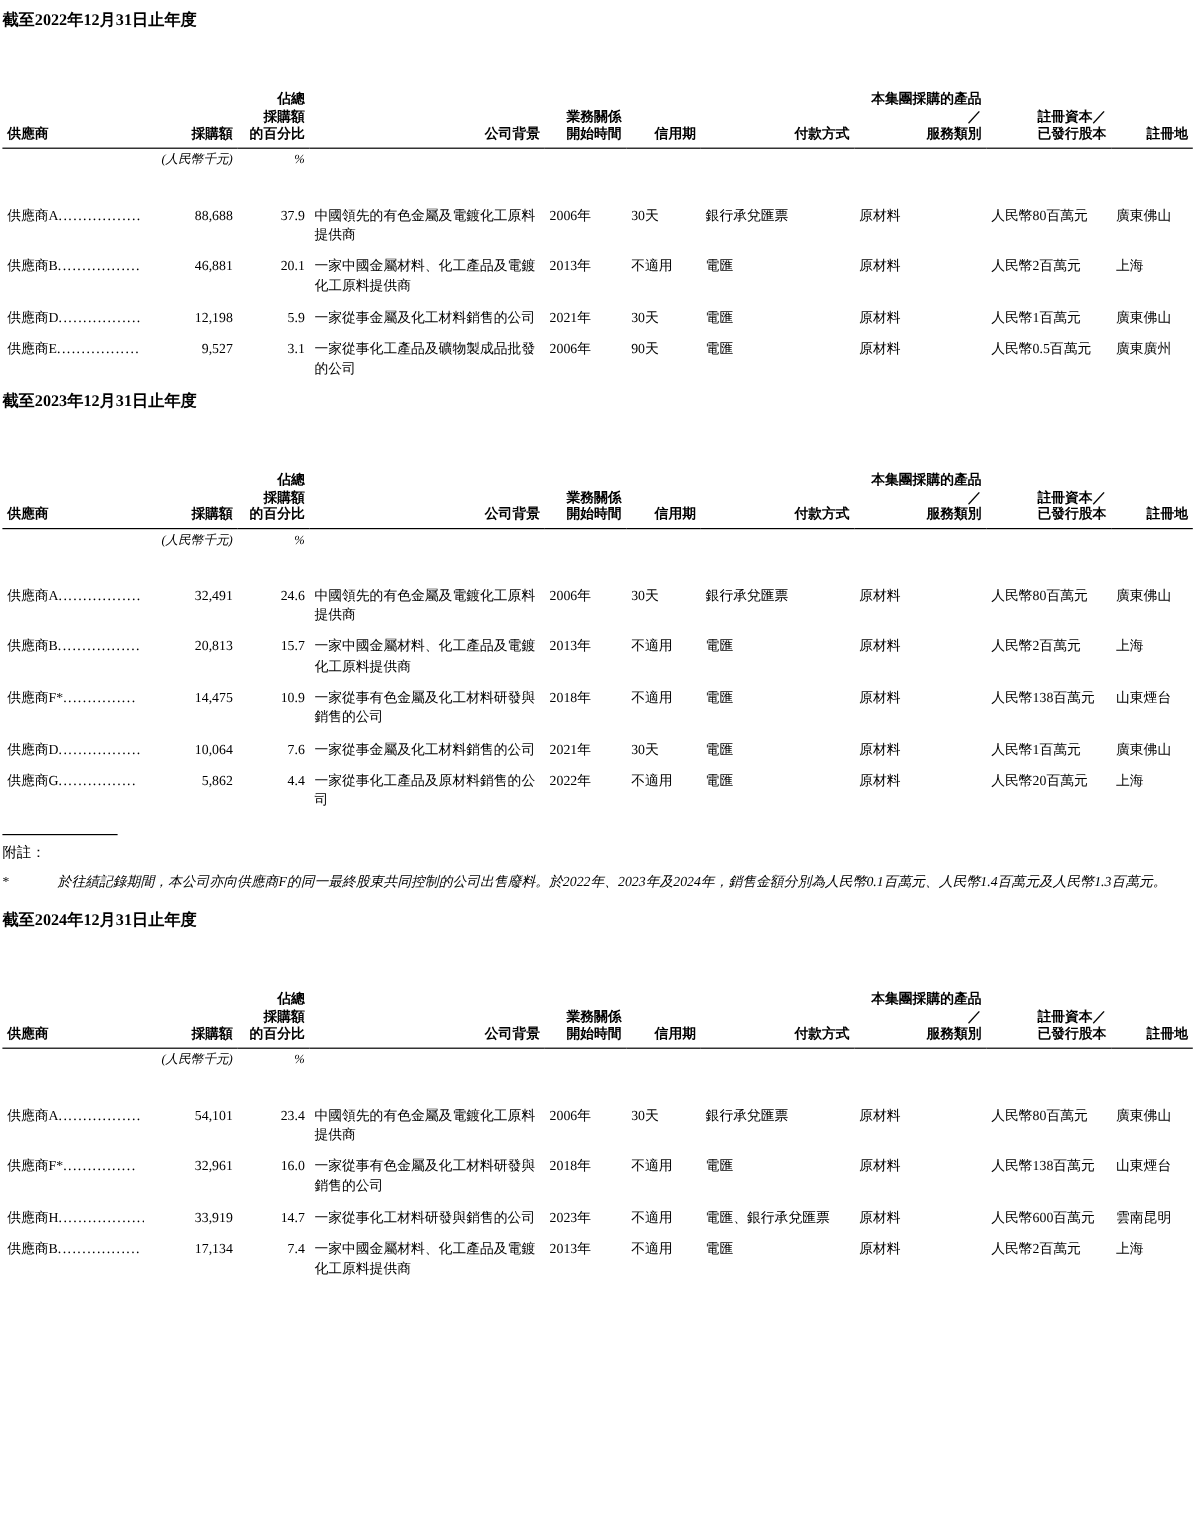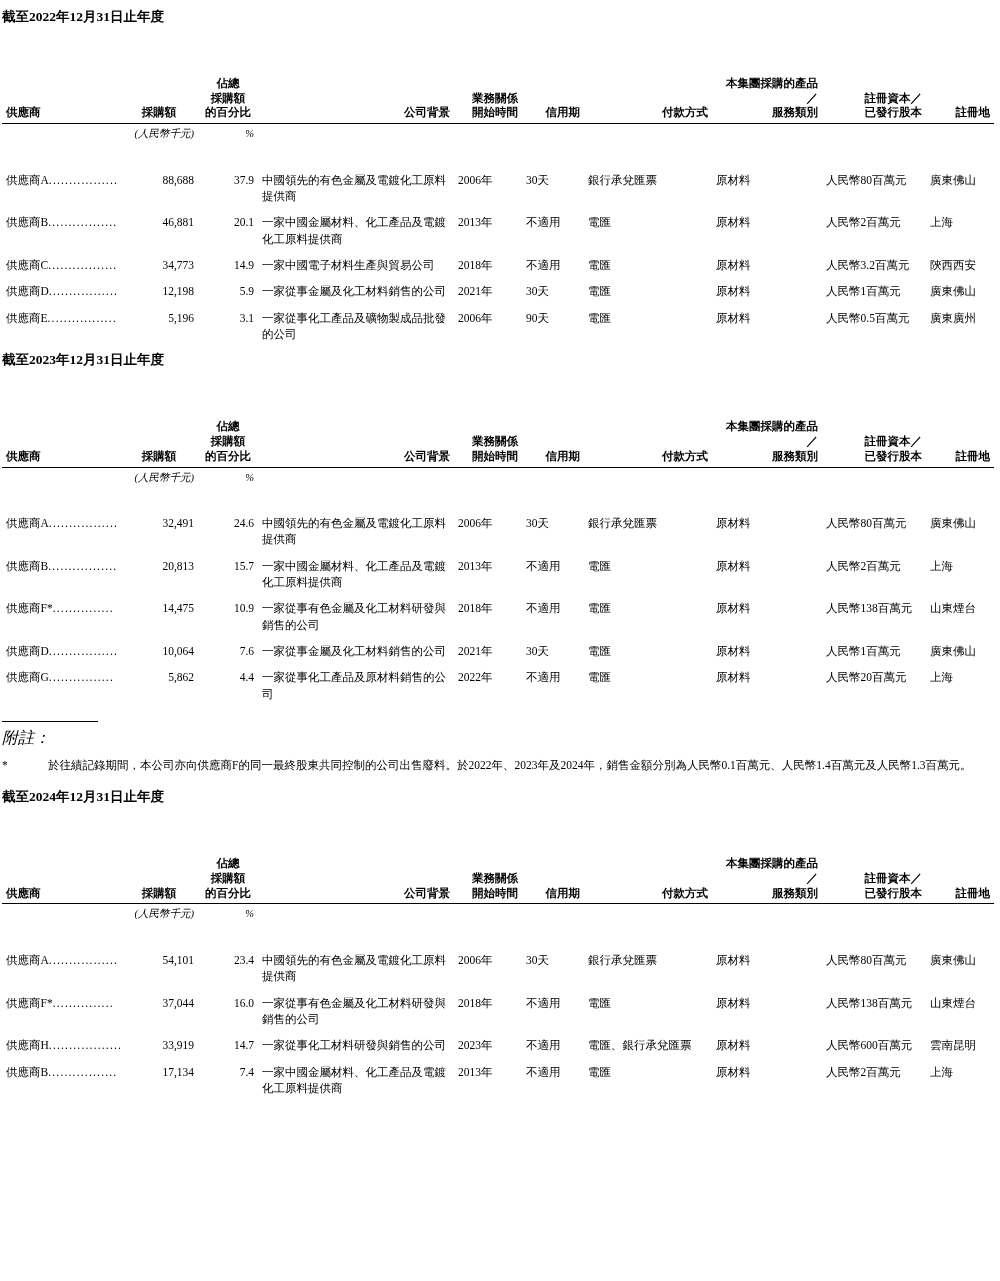--- a/index.html
+++ b/index.html
@@ -49,21 +49,21 @@
   th {
     font-weight: bold;
     font-size: 11.5px;
     vertical-align: bottom;
     padding: 0 4px 3px 4px;
     line-height: 1.28;
     border-bottom: 1px solid #000;
     text-align: right;
   }
   th.left { text-align: left; }
-  th.right { text-align: center; }
+  th.right { text-align: right; }
   .unit-row td {
     font-size: 10.5px;
     font-style: italic;
     padding: 4px 4px 2px 4px;
     line-height: 1.2;
   }
   .unit-row td.right { text-align: right; margin-top: 24px; }
   .gap-row td { height: 14px; }
   td {
     font-size: 11.5px;
@@ -79,37 +79,37 @@
   .dots {
     letter-spacing: 1.2px;
   }
   .note-sep {
     width: 96px;
     border-top: 1px solid #000;
     margin: 14px 0 6px 2px;
     height: 0;
   }
   .note-label {
-    font-style: italic;
-    font-size: 16px;
+    font-size: 12px;
     margin: 0 0 8px 2px;
   }
   .footnote {
     display: flex;
     font-size: 11.5px;
     line-height: 1.5;
     margin: 0 0 10px 2px;
   }
   .footnote .mark {
     width: 46px;
     flex: 0 0 46px;
   }
   .footnote .body {
     flex: 1;
     max-width: 930px;
+    font-style: italic;
   }
   .tight { margin-top: 14px; }
 </style>
 </head>
 <body>
 
 <div class="page">
 
   <div class="section">
     <div class="section-title">截至2022年12月31日止年度</div>
@@ -199,46 +199,34 @@
           <td class="right">20.1</td>
           <td>一家中國金屬材料、化工產品及電鍍化工原料提供商</td>
           <td>2013年</td>
           <td>不適用</td>
           <td>電匯</td>
           <td>原材料</td>
           <td>人民幣2百萬元</td>
           <td>上海</td>
         </tr>
         <tr>
-          <td class="supplier"><span>供應商C</span><span class="dots">.................</span></td>
-          <td class="right">34,773</td>
-          <td class="right">14.9</td>
-          <td>一家中國電子材料生產與貿易公司</td>
-          <td>2018年</td>
-          <td>不適用</td>
-          <td>電匯</td>
-          <td>原材料</td>
-          <td>人民幣3.2百萬元</td>
-          <td>陝西西安</td>
-        </tr>
-        <tr>
           <td class="supplier"><span>供應商D</span><span class="dots">.................</span></td>
           <td class="right">12,198</td>
           <td class="right">5.9</td>
           <td>一家從事金屬及化工材料銷售的公司</td>
           <td>2021年</td>
           <td>30天</td>
           <td>電匯</td>
           <td>原材料</td>
           <td>人民幣1百萬元</td>
           <td>廣東佛山</td>
         </tr>
         <tr>
           <td class="supplier"><span>供應商E</span><span class="dots">.................</span></td>
-          <td class="right">5,196</td>
+          <td class="right">9,527</td>
           <td class="right">3.1</td>
           <td>一家從事化工產品及礦物製成品批發的公司</td>
           <td>2006年</td>
           <td>90天</td>
           <td>電匯</td>
           <td>原材料</td>
           <td>人民幣0.5百萬元</td>
           <td>廣東廣州</td>
         </tr>
       </tbody>
@@ -463,21 +451,21 @@
           <td>中國領先的有色金屬及電鍍化工原料提供商</td>
           <td>2006年</td>
           <td>30天</td>
           <td>銀行承兌匯票</td>
           <td>原材料</td>
           <td>人民幣80百萬元</td>
           <td>廣東佛山</td>
         </tr>
         <tr>
           <td class="supplier"><span>供應商F*</span><span class="dots">...............</span></td>
-          <td class="right">37,044</td>
+          <td class="right">32,961</td>
           <td class="right">16.0</td>
           <td>一家從事有色金屬及化工材料研發與銷售的公司</td>
           <td>2018年</td>
           <td>不適用</td>
           <td>電匯</td>
           <td>原材料</td>
           <td>人民幣138百萬元</td>
           <td>山東煙台</td>
         </tr>
         <tr>

